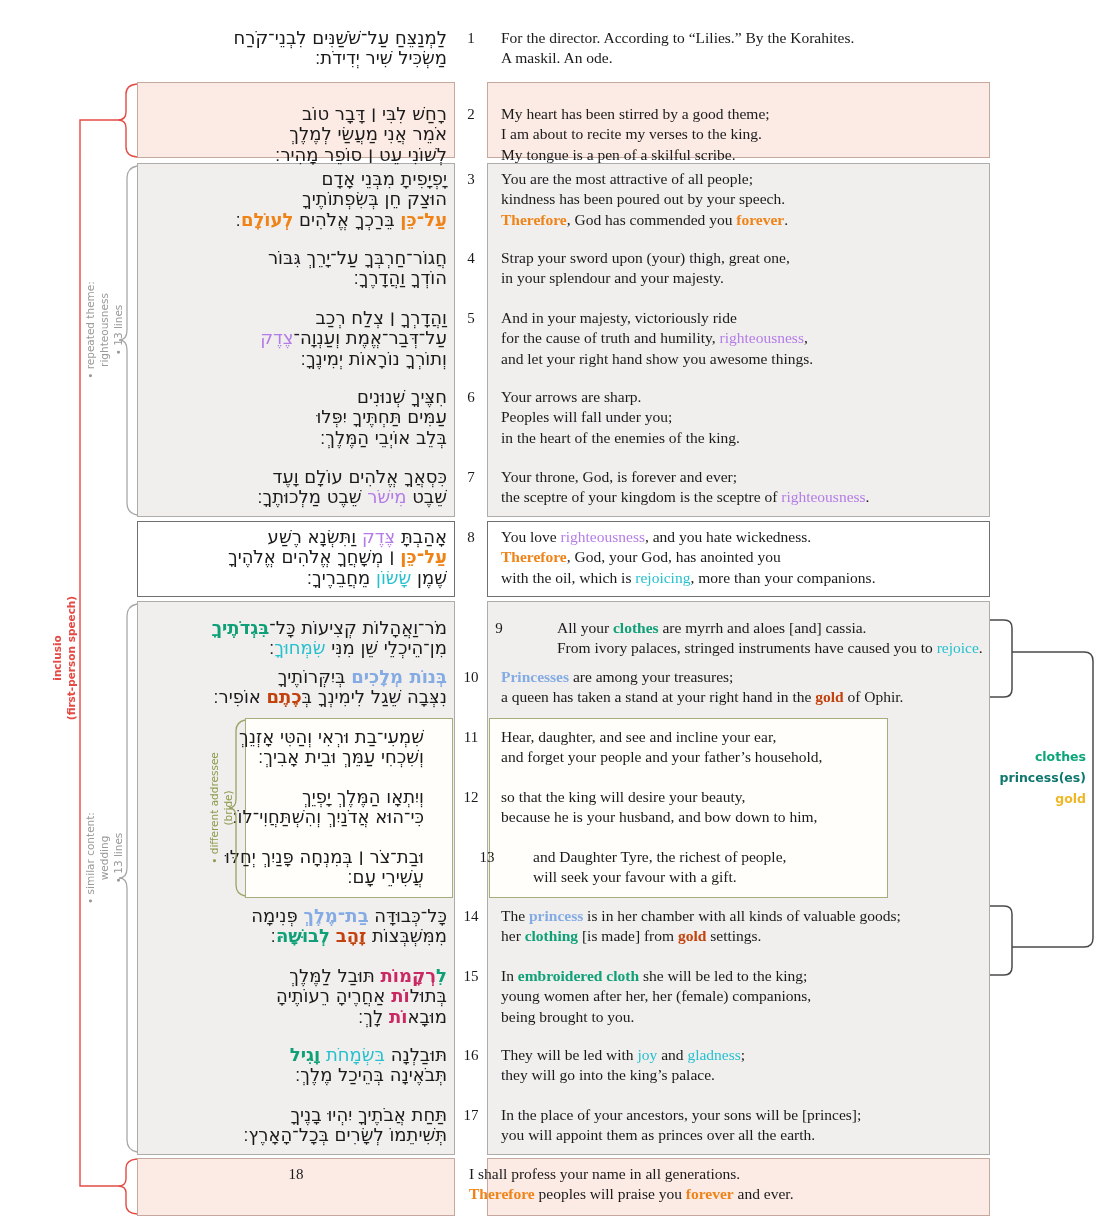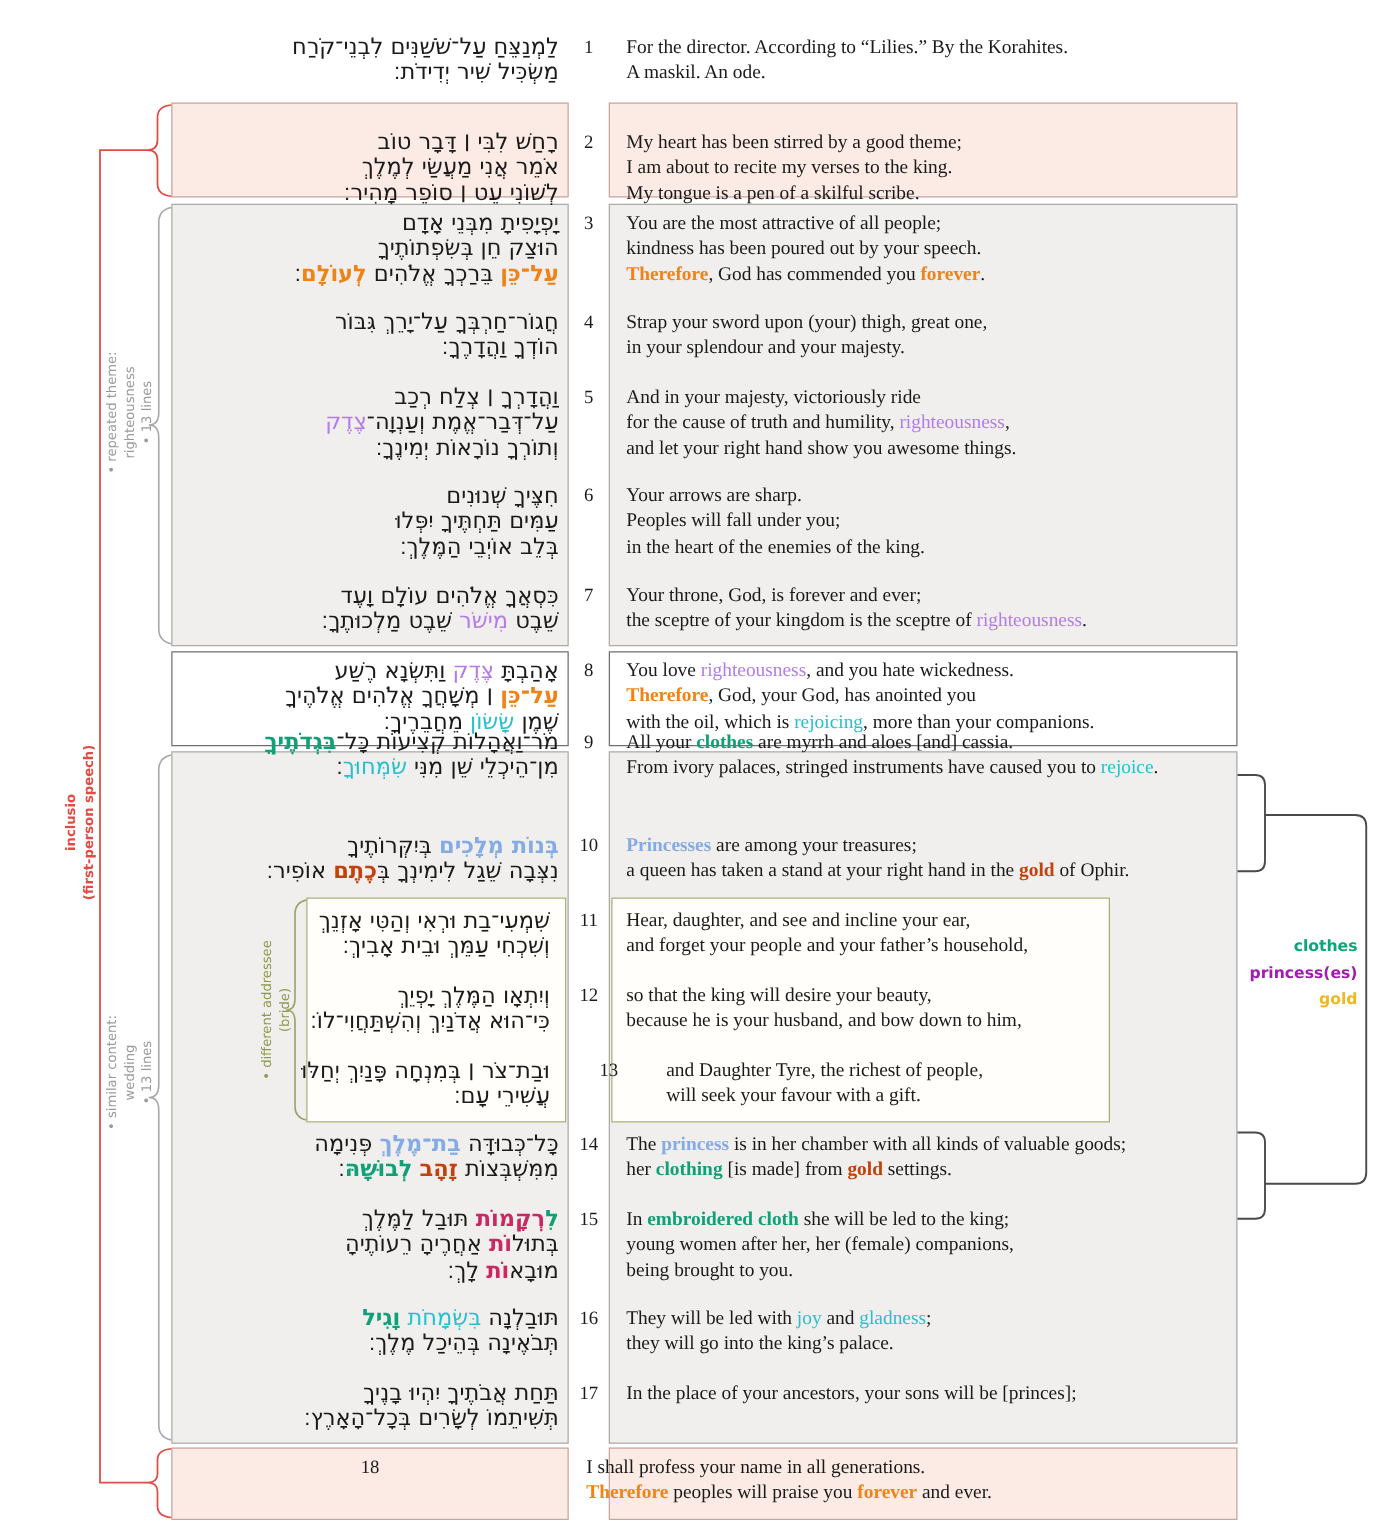--- a/index.html
+++ b/index.html
@@ -7,21 +7,21 @@
           font-family:"Liberation Serif",serif;color:#1a1a1a;}
   .box{position:absolute;box-sizing:border-box;border:1px solid #a8a5a2;z-index:1;}
   .pink{background:#fcebe5;border-color:#c6a89f;}
   .gray{background:#f0efed;border-color:#aeaba8;}
   .white8{background:#ffffff;border-color:#707070;}
   .inner-box{background:#fffefa;border:1px solid #a6af7b;z-index:2;}
   .vrow{position:absolute;left:137px;width:853px;display:grid;
         grid-template-columns:318px 32px 503px;z-index:3;}
   .heb{direction:rtl;text-align:right;padding-right:8px;box-sizing:border-box;
        font-family:"DejaVu Sans",sans-serif;font-size:18px;line-height:20.4px;}
-  .vrow.inner .heb{padding-right:15px;}
+  .vrow.inner .heb{padding-right:31px;}
   .num{text-align:center;font-family:"Liberation Serif",serif;font-size:15px;line-height:20.4px;}
   .eng{padding-left:14px;box-sizing:border-box;font-family:"Liberation Serif",serif;
        font-size:15.5px;line-height:20.4px;}
   .vrow.italic .eng{}
   .tline{white-space:nowrap;}
   .c-orange{color:#ef8318;font-weight:bold;}
   .c-purple{color:#b47ce8;font-weight:normal;}
   .c-cyan{color:#27c0cf;font-weight:normal;}
   .c-teal{color:#10a078;font-weight:bold;}
   .c-blue{color:#85abe4;font-weight:bold;}
@@ -30,21 +30,21 @@
   .rot{position:absolute;transform:translate(-50%,-50%) rotate(-90deg);white-space:nowrap;
        text-align:center;font-family:"DejaVu Sans",sans-serif;font-size:10.5px;
        line-height:14px;z-index:4;}
   .lbl-gray{color:#9a9a9a;}
   .lbl-olive{color:#8b9a4d;}
   .lbl-red{color:#e34b44;font-weight:bold;}
   .motifs{position:absolute;left:990px;top:746px;width:96px;text-align:right;
           font-family:"DejaVu Sans",sans-serif;font-size:12.5px;line-height:21px;
           font-weight:bold;z-index:5;}
   .motif-clothes{color:#0aa578;}
-  .motif-princess{color:#a21caf;text-align:right;}
+  .motif-princess{color:#0f766e;text-align:right;}
   .motif-gold{color:#efb626;}
   #braces{position:absolute;left:0;top:0;z-index:4;pointer-events:none;}
 </style>
 </head>
 <body>
 
 <div id="canvas">
 
   <div class="box pink" style="left:137px;top:82px;width:318px;height:76px;"></div>
   <div class="box pink" style="left:487px;top:82px;width:503px;height:76px;"></div>
@@ -151,21 +151,21 @@
           <div class="tline"><span class="c-orange">עַל־כֵּן</span><span> ׀ מְשָׁחֲךָ אֱלֹהִים אֱלֹהֶיךָ</span></div>
           <div class="tline"><span>שֶׁמֶן </span><span class="c-cyan">שָׂשׂוֹן</span><span> מֵחֲבֵרֶיךָ׃</span></div>
         </div>
         <div class="num">8</div>
         <div class="eng">
           <div class="tline"><span>You love </span><span class="c-purple">righteousness</span><span>, and you hate wickedness.</span></div>
           <div class="tline"><span class="c-orange">Therefore</span><span>, God, your God, has anointed you</span></div>
           <div class="tline"><span>with the oil, which is </span><span class="c-cyan">rejoicing</span><span>, more than your companions.</span></div>
         </div>
       </div>
-      <div class="vrow" style="top: 584px;">
+      <div class="vrow" style="top: 618px; gap: 28px;">
         <div class="heb" dir="rtl">
           <div class="tline"><span>מֹר־וַאֲהָלוֹת קְצִיעוֹת כָּל־</span><span class="c-teal">בִּגְדֹתֶיךָ</span></div>
           <div class="tline"><span>מִן־הֵיכְלֵי שֵׁן מִנִּי </span><span class="c-cyan">שִׂמְּחוּךָ</span><span>׃</span></div>
         </div>
         <div class="num">9</div>
         <div class="eng">
           <div class="tline"><span>All your </span><span class="c-teal">clothes</span><span> are myrrh and aloes [and] cassia.</span></div>
           <div class="tline"><span>From ivory palaces, stringed instruments have caused you to </span><span class="c-cyan">rejoice</span><span>.</span></div>
         </div>
       </div>
@@ -249,20 +249,21 @@
         </div>
       </div>
       <div class="vrow" style="top: 1105px;">
         <div class="heb" dir="rtl">
           <div class="tline"><span>תַּחַת אֲבֹתֶיךָ יִהְיוּ בָנֶיךָ</span></div>
           <div class="tline"><span>תְּשִׁיתֵמוֹ לְשָׂרִים בְּכָל־הָאָרֶץ׃</span></div>
         </div>
         <div class="num">17</div>
         <div class="eng">
           <div class="tline"><span>In the place of your ancestors, your sons will be [princes];</span></div>
+          <div class="tline"><span>you will appoint them as princes over all the earth.</span></div>
         </div>
       </div>
       <div class="vrow" style="top: 1164px;">
         <div class="num">18</div>
         <div class="eng">
           <div class="tline"><span>I shall profess your name in all generations.</span></div>
           <div class="tline"><span class="c-orange">Therefore</span><span> peoples will praise you </span><span class="c-orange">forever</span><span> and ever.</span></div>
         </div>
       </div>
     </div>

